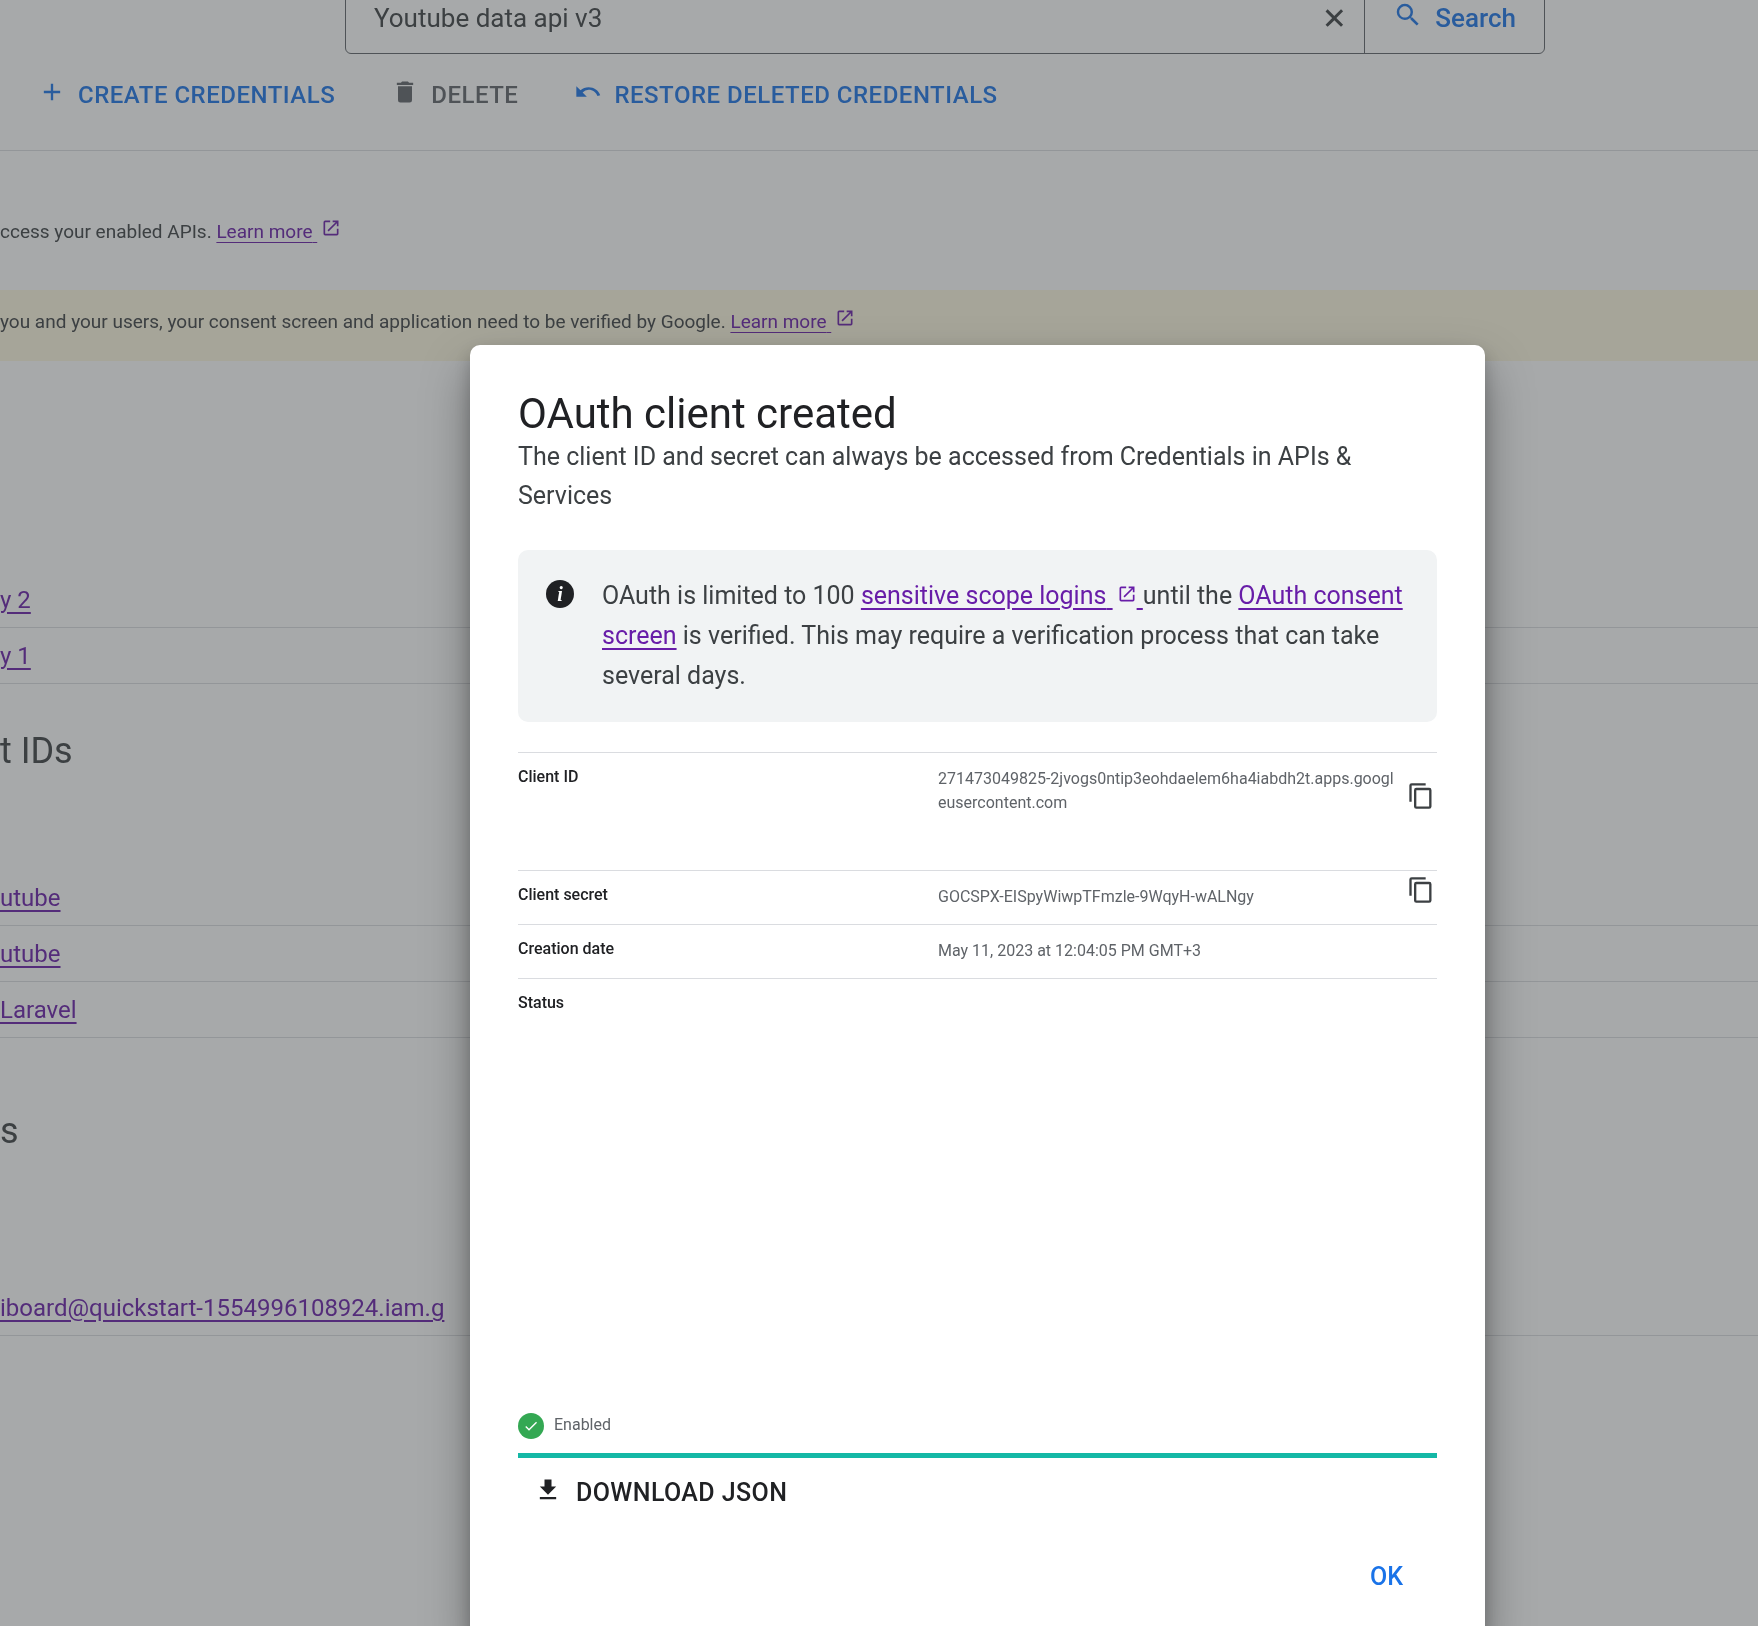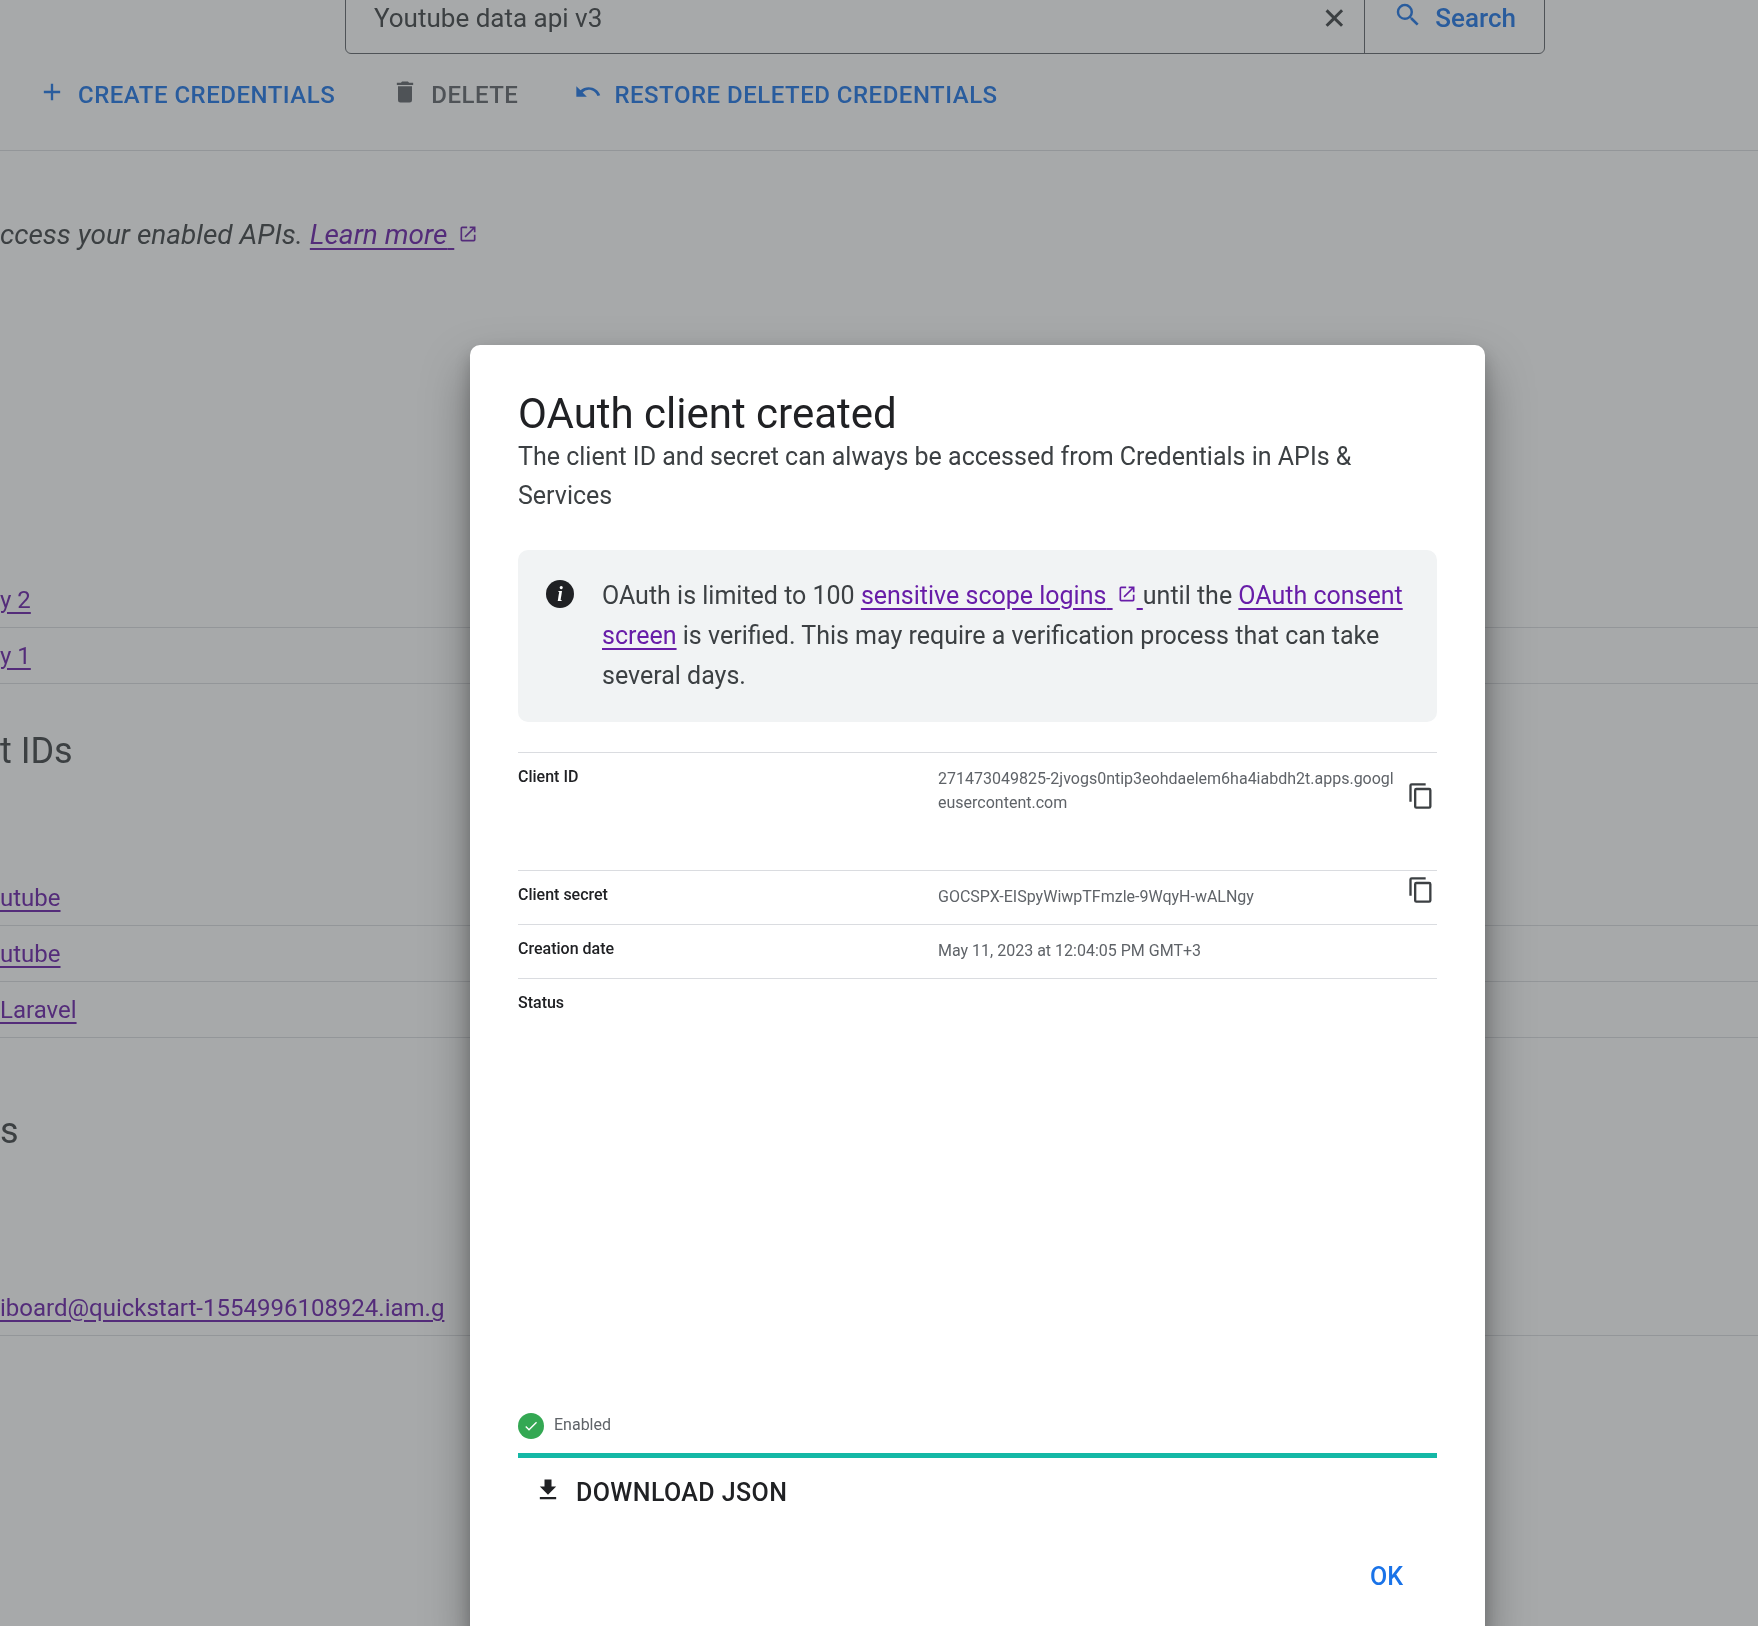--- a/index.html
+++ b/index.html
@@ -78,23 +78,22 @@
 
   .toolbar-sep {
     position:absolute; top: 150px; left: 0; right:0;
     height:1px; background:#dadce0;
   }
 
   
   .banner {
     position: absolute; left: 0; right:0;
     padding: 18px 0 18px 0;
-    font-size: 28px; color: #3c4043;
+    font-size: 19px; color: #3c4043;
     background: #fff;
-    font-style: italic;
   }
   .banner1 { top: 200px; }
   .banner2 {
     top: 290px;
     background: #fef7e0;
     padding-bottom: 28px;
   }
   .link-v { color: #681da8; text-decoration: underline; text-underline-offset: 4px; }
   .ext-icon { display:inline-flex; }
   .ext-icon svg { width: 20px; height: 20px; fill: currentColor; vertical-align: middle; margin-left: 4px; }
@@ -244,20 +243,31 @@
     <a class="link-v">
       <span>Learn more</span>
       <span class="ext-icon">
           <svg viewBox="0 0 24 24">
             <path d="M14 3v2h3.59l-9.83 9.83 1.41 1.41L19 6.41V10h2V3h-7zM5 5h6V3H5a2 2 0 00-2 2v14a2 2 0 002 2h14a2 2 0 002-2v-6h-2v6H5V5z"></path>
           </svg>
         </span>
     </a>
   </div>
 
+  <div class="banner banner2">
+    <span>you and your users, your consent screen and application need to be verified by Google. </span>
+    <a class="link-v">
+      <span>Learn more</span>
+      <span class="ext-icon">
+          <svg viewBox="0 0 24 24">
+            <path d="M14 3v2h3.59l-9.83 9.83 1.41 1.41L19 6.41V10h2V3h-7zM5 5h6V3H5a2 2 0 00-2 2v14a2 2 0 002 2h14a2 2 0 002-2v-6h-2v6H5V5z"></path>
+          </svg>
+        </span>
+    </a>
+  </div>
 
   <div class="rowline" style="top:572px;"><a>y 2</a></div>
   <div class="rowline" style="top:628px;"><a>y 1</a></div>
 
   <div class="section-h" style="top:730px;">t IDs</div>
 
   <div class="rowline" style="top:870px;"><a>utube</a></div>
   <div class="rowline" style="top:926px;"><a>utube</a></div>
   <div class="rowline" style="top:982px;"><a>Laravel</a></div>
   <div class="rowline" style="top:1038px;border-bottom:none;"></div>

